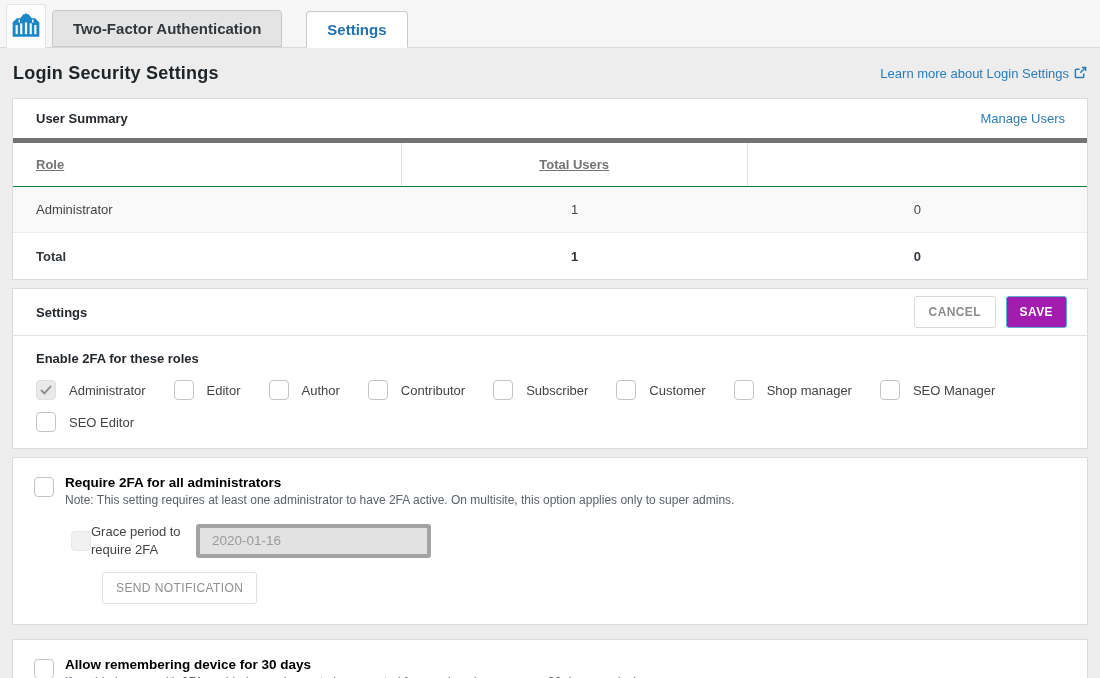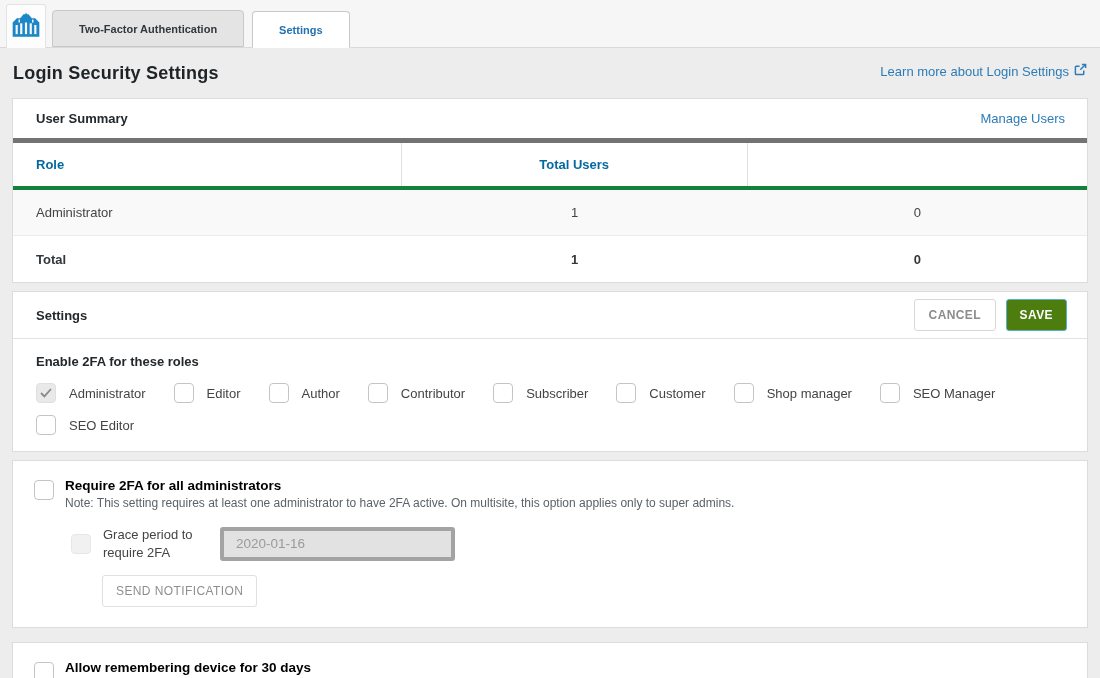--- a/index.html
+++ b/index.html
@@ -29,41 +29,41 @@
     border-radius:3px 3px 0 0;
     display:flex; align-items:center; justify-content:center;
     margin-right:6px;
     align-self:flex-start;
     margin-top:4px;
     height:44px;
   }
   .tab {
     height:37px;
     display:flex; align-items:center;
-    padding:0 26px;
+    padding:0 20px;
     font-weight:bold;
-    font-size:11px;
+    font-size:15px;
     border:1px solid #c8c8c8;
     border-radius:4px 4px 0 0;
-    margin-right:8px;
+    margin-right:24px;
     cursor:pointer;
     position:relative;
   }
   .tab.inactive { background:#e4e4e4; color:#32373c; margin-bottom:0px; }
   .tab.active {
     background:#ffffff;
     color:#2271b1;
     border-bottom:1px solid #ffffff;
     margin-bottom:-1px;
     z-index:2;
   }
 
   
   .page-head {
-    display:flex; align-items:flex-start; justify-content:space-between;
+    display:flex; align-items:center; justify-content:space-between;
     padding:15px 13px 14px 13px;
   }
   .page-title { font-size:18px; font-weight:bold; color:#1d2327; letter-spacing:.2px; }
   .learn-link {
     color:#2d7cb7; font-size:13px; text-decoration:none;
     display:flex; align-items:center; gap:5px; cursor:pointer;
   }
 
   .wrap { padding:0 12px; }
 
@@ -83,21 +83,21 @@
   .manage-link { color:#2d7cb7; font-size:13px; text-decoration:none; cursor:pointer; }
 
   .tbl-row {
     display:grid;
     grid-template-columns:36.2% 32.2% 31.6%;
     align-items:stretch;
   }
   .tbl-row > div { padding:14px 0; display:flex; align-items:center; }
   .tbl-row .c1 { padding-left:23px; justify-content:flex-start; }
   .tbl-row .c2, .tbl-row .c3 { justify-content:center; }
-  .tbl-header { border-bottom:4px solid #15803d; font-weight:bold; color:#0369a1; }
+  .tbl-header { border-bottom:1px solid #15803d; font-weight:bold; color:#737373;text-decoration:underline; }
   .tbl-header .c1, .tbl-header .c2 { border-right:1px solid #e0e0e0; }
   .tbl-data { border-bottom:1px solid #ececec; color:#444; }
   .tbl-data.shade { background:#f9f9f9; }
   .tbl-data.total { font-weight:bold; border-bottom:none; color:#32373c; padding-top:1px; }
   .tbl-data > div { padding:15px 0; }
 
   
   .settings-bar {
     display:flex; align-items:center; justify-content:space-between;
     padding:7px 20px 7px 23px;
@@ -109,21 +109,21 @@
     border-radius:3px; cursor:pointer; line-height:1;
   }
   .btn-cancel {
     background:#ffffff; color:#8c8c8c;
     border:1px solid #d8d8d8;
     padding:9px 14px;
     margin-right:6px;
     font-weight:bold;
   }
   .btn-save {
-    background:#4d7c0f; color:#ffffff;
+    background:#a21caf; color:#ffffff;
     border:1px solid #55b1cc;
     padding:9px 13px;
     font-weight:bold;
   }
   .btn-send {
     background:#ffffff; color:#8f8f8f;
     border:1px solid #e0e0e0;
     padding:9px 13px;
   }
 
@@ -156,21 +156,21 @@
   .cb svg { display:block; }
 
   
   .opt-card { padding:17px 23px 20px 21px; }
   .opt-row { display:flex; align-items:flex-start; gap:11px; }
   .opt-cb { margin-top:2px; }
   .opt-title { font-weight:bold; color:#000000; font-size:13.5px; margin-bottom:3px; }
   .opt-note { color:#5b626a; font-size:12px; }
 
   .grace-row {
-    display:flex; align-items:center; gap:12px;
+    display:flex; align-items:center; 
     margin:16px 0 14px 37px;
   }
   .grace-label { width:105px; color:#444; line-height:1.35; }
   .grace-input {
     width:235px; height:34px;
     background:#e2e2e2;
     border:4px solid #a3a3a3;
     border-radius:3px;
     color:#9a9a9a;
     font-family:inherit; font-size:13.5px;

